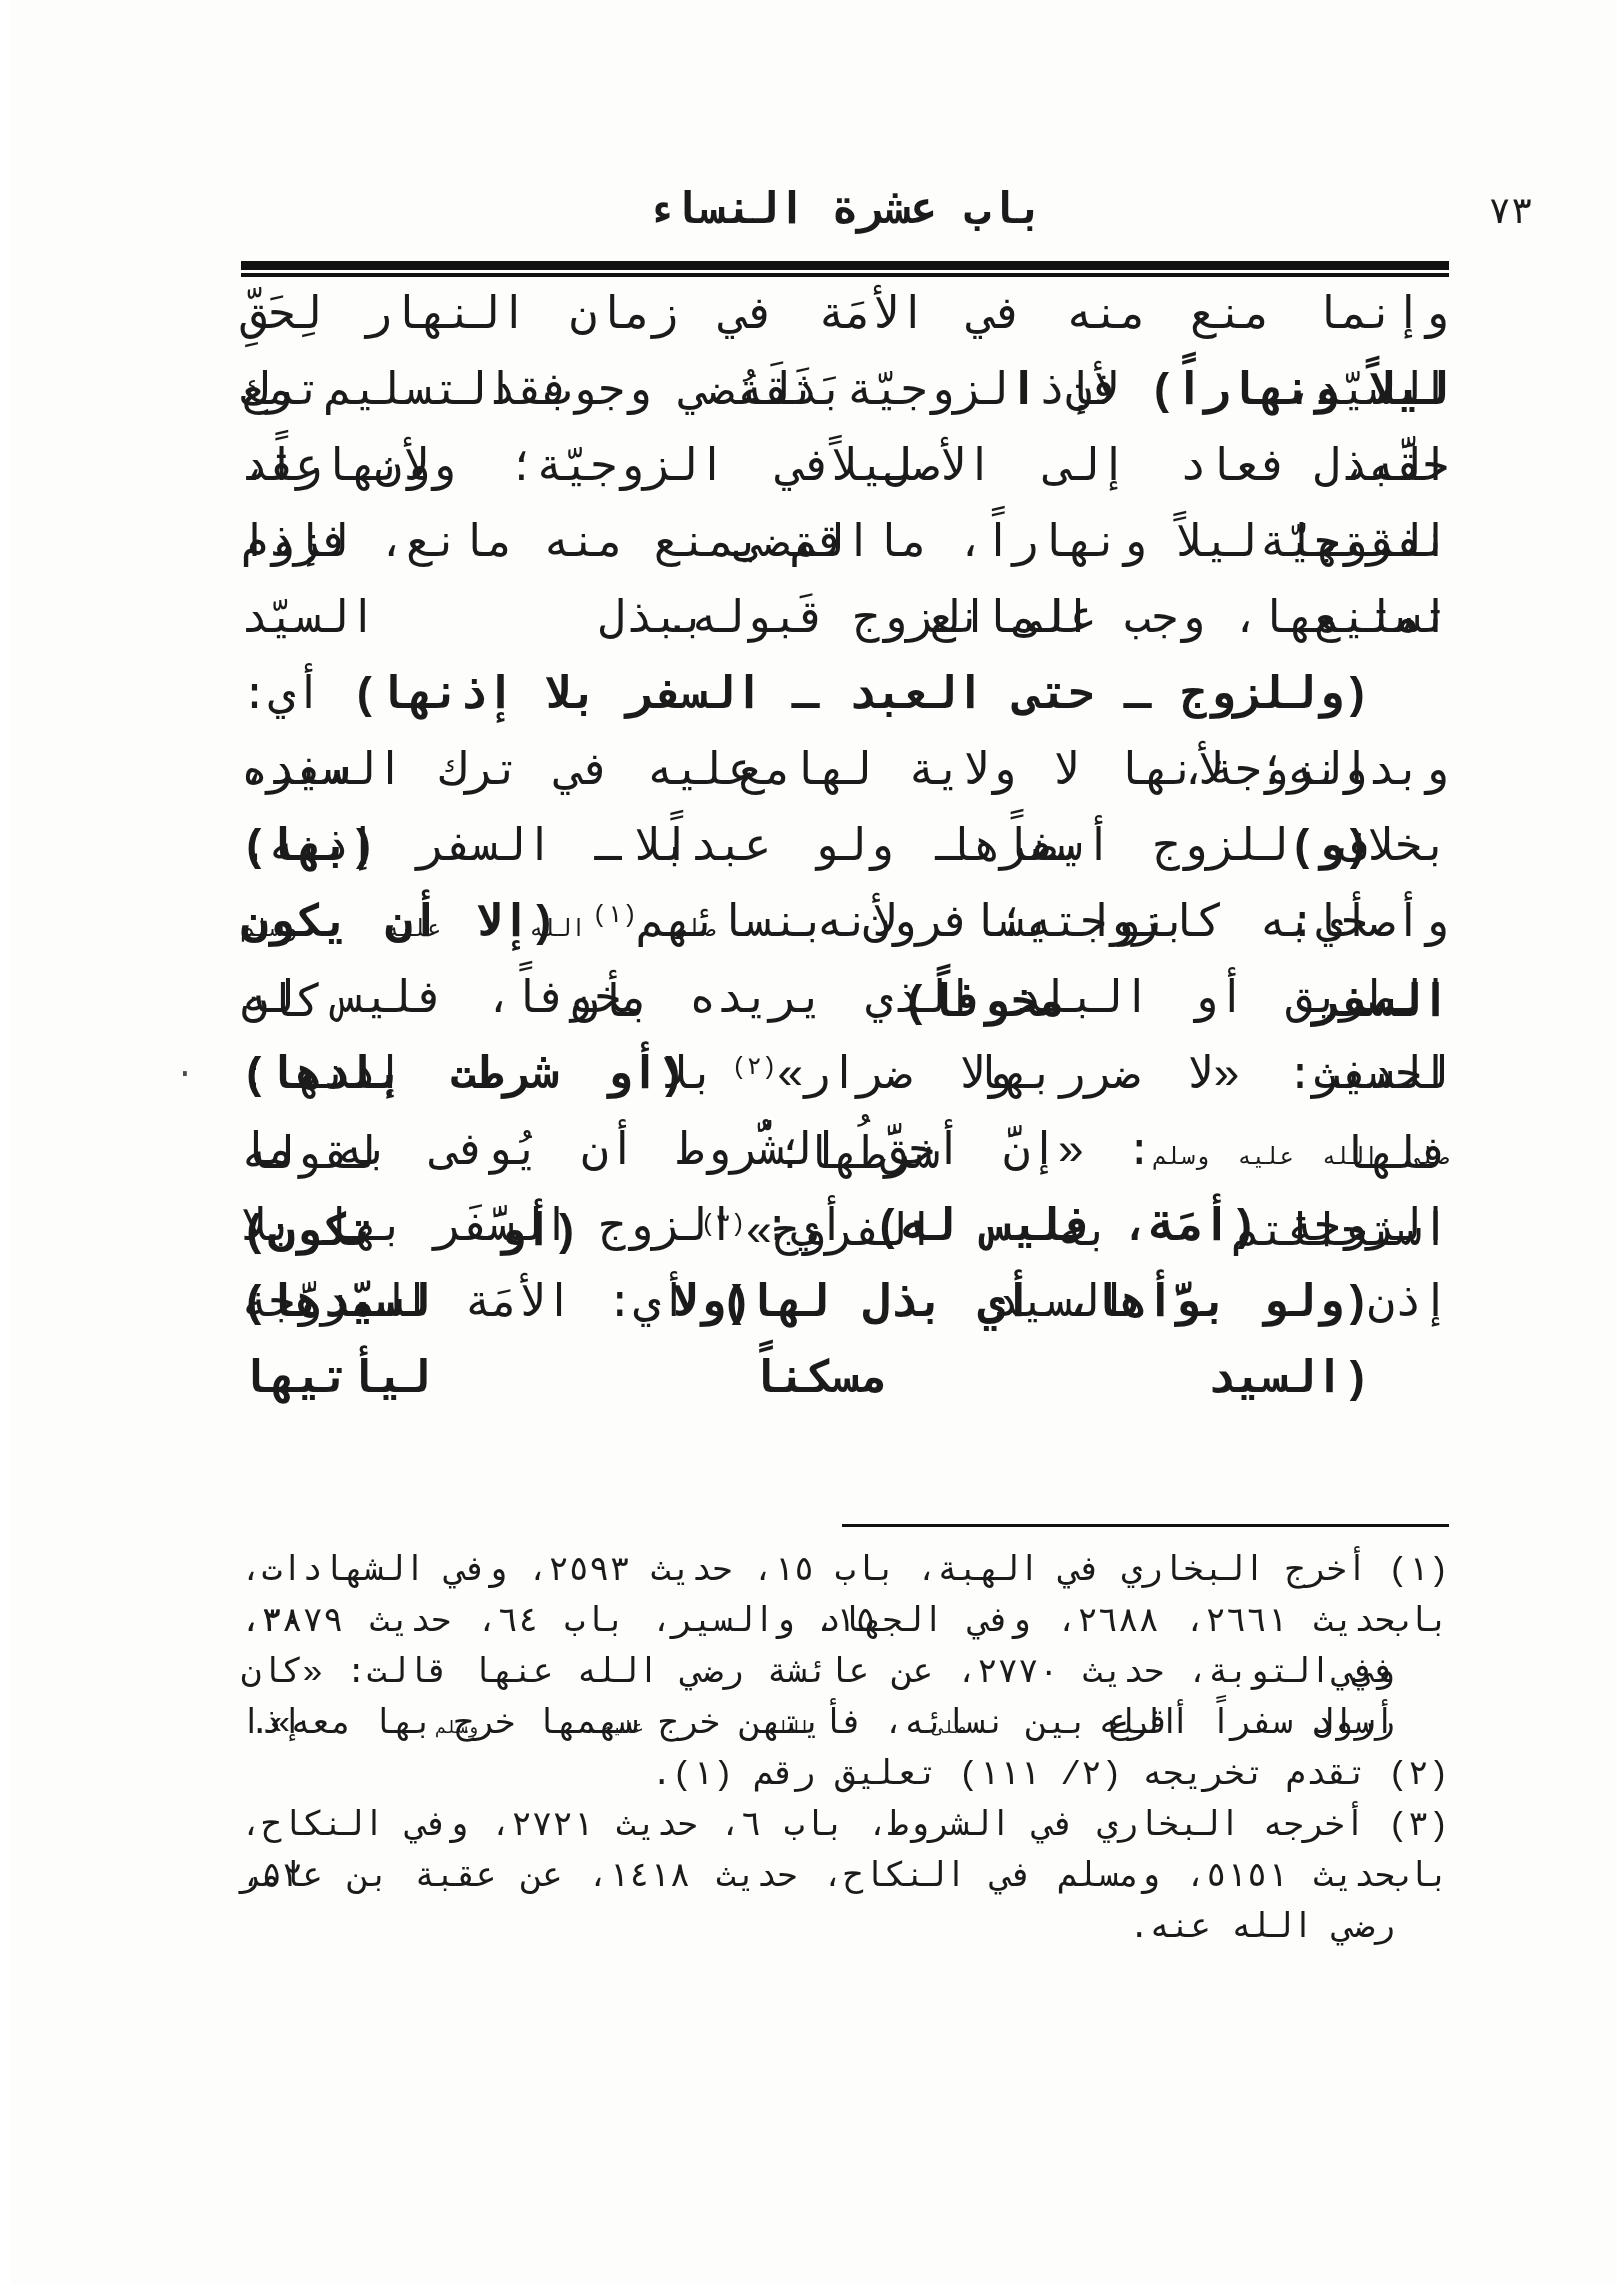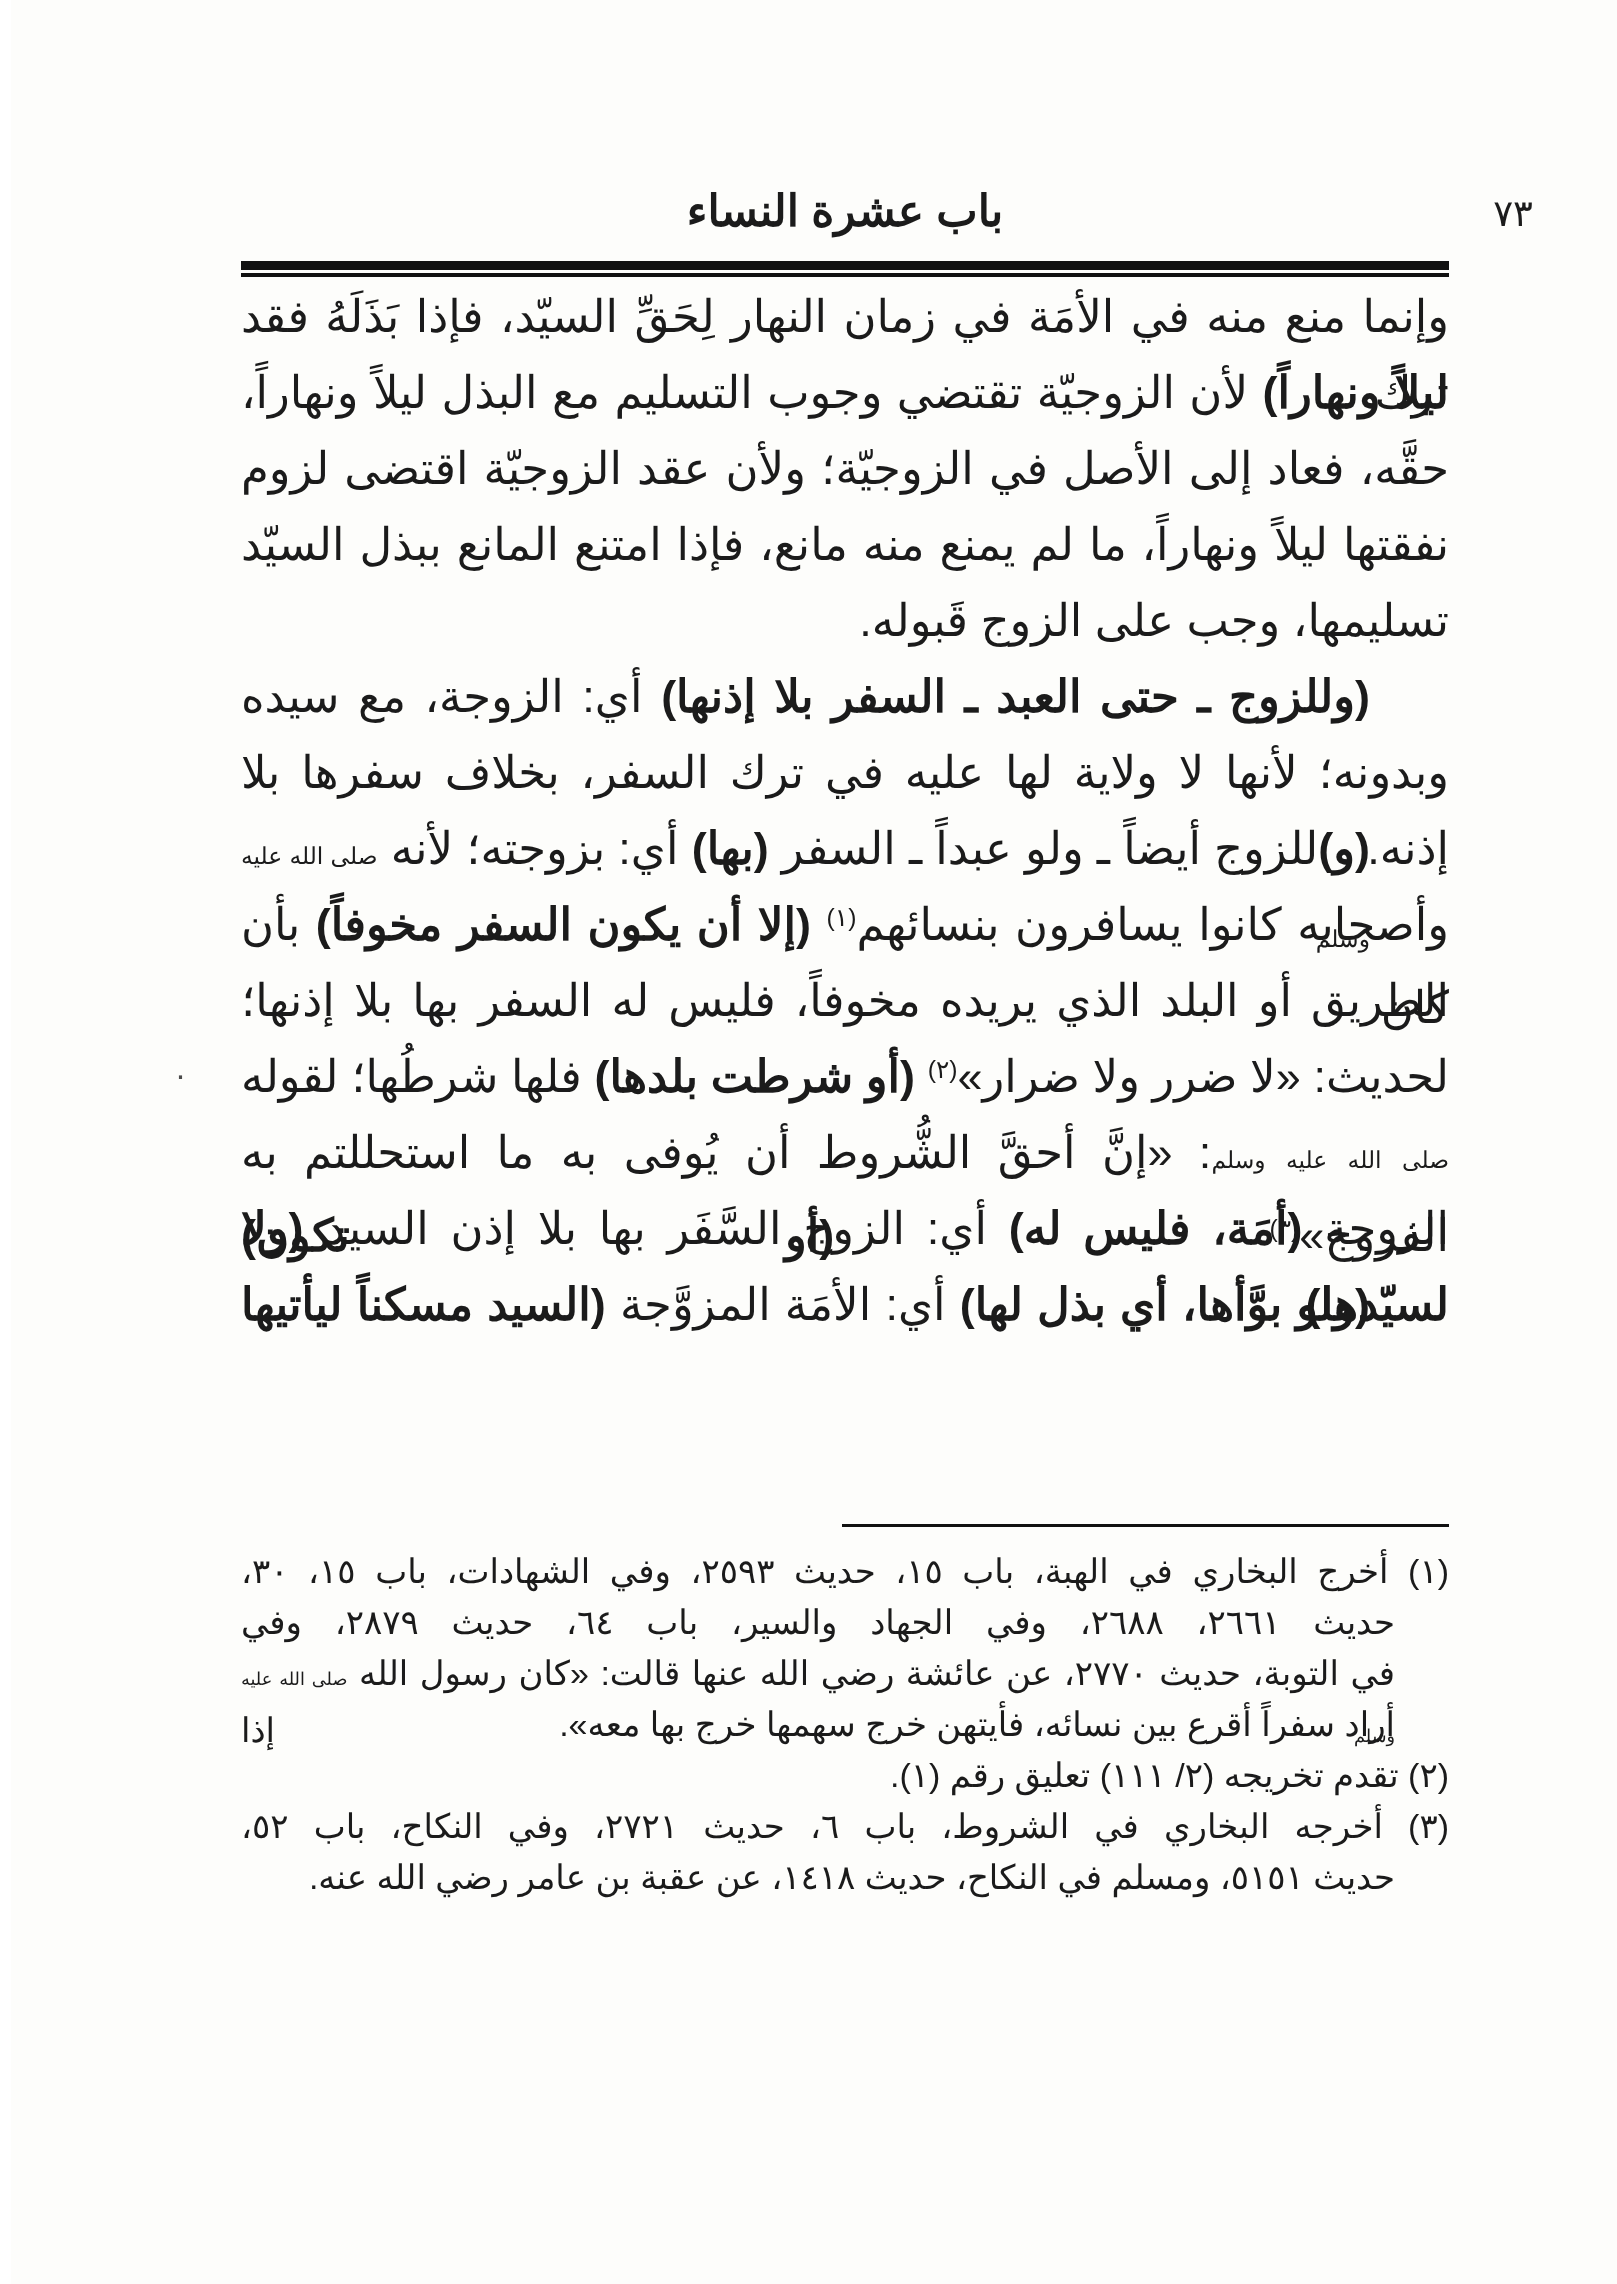--- a/index.html
+++ b/index.html
@@ -1,20 +1,20 @@
 <!DOCTYPE html>
 <html lang="ar" dir="rtl" style="--ink: #1b1b1b; --paper: #fdfdfb; --rule: #111111;font-size:9px"><head>
 <meta charset="utf-8">
 <style>
   html,body{margin:0;padding:0;background:#ffffff;}
   .page{
     position:relative;
     width:1606px;height:2284px;
     background:var(--paper,#fdfdfb);
-    font-family:Liberation Sans, sans-serif;
+    font-family:Liberation Mono, monospace;
     color:var(--ink,#1b1b1b);
     direction:rtl;
     overflow:hidden;
   }
   .col{position:absolute;top:0;right:168px;width:1208px;height:100%;}
   
   .running-head{position:absolute;top:180px;right:0;left:0;height:73px;}
   .chapter-title{
     position:absolute;right:0;left:0;text-align:center;
     font-weight:bold;font-size:44px;line-height:62px;

